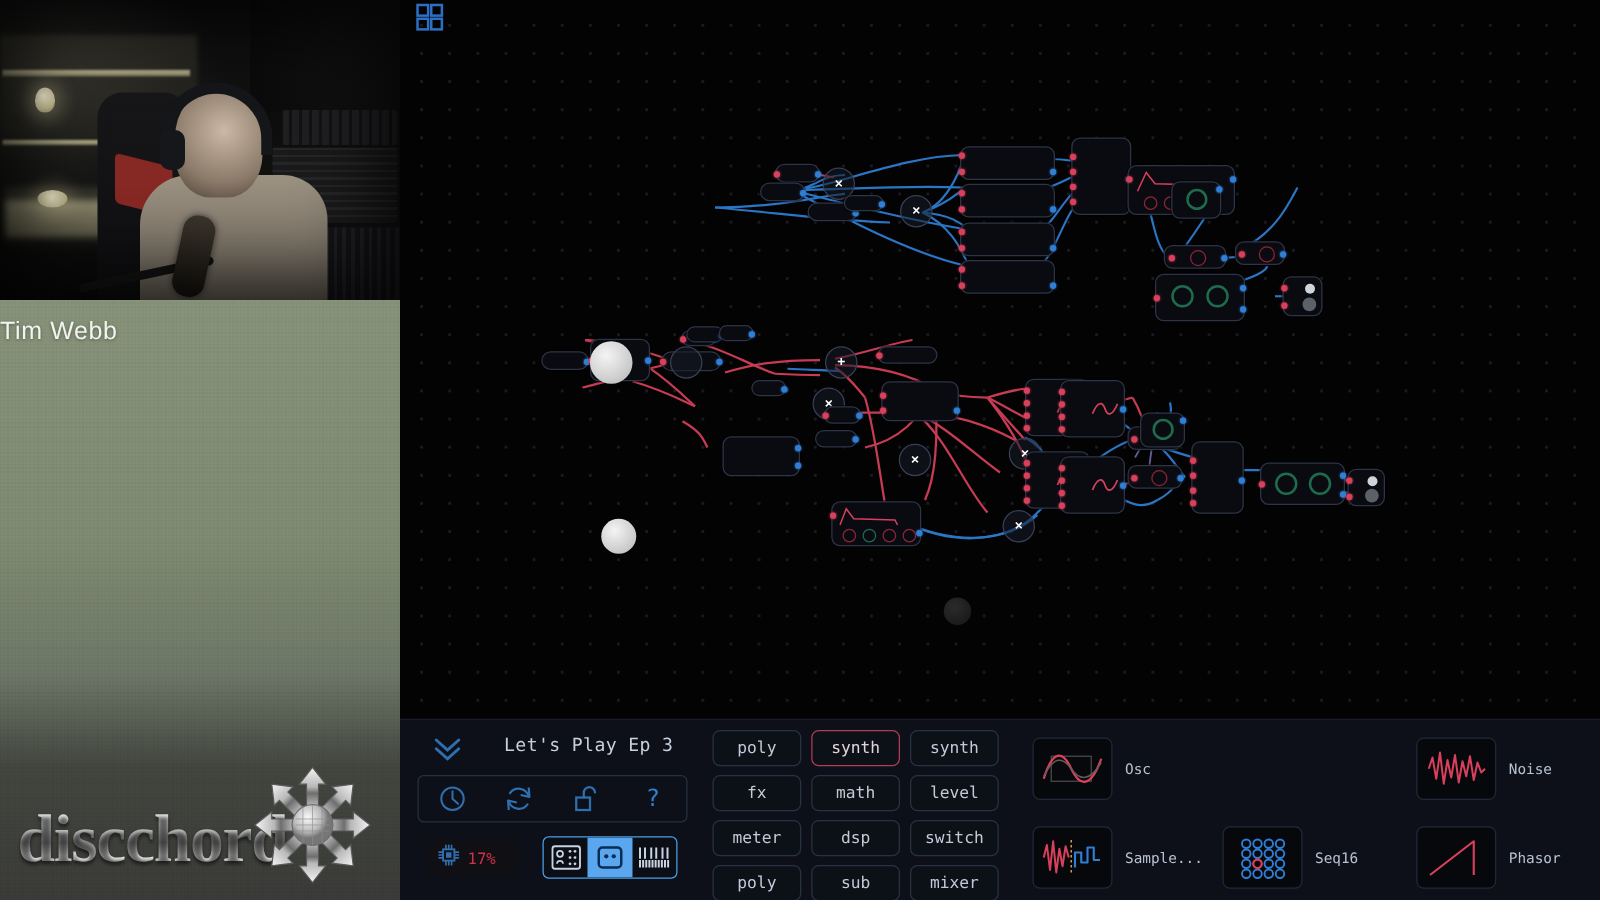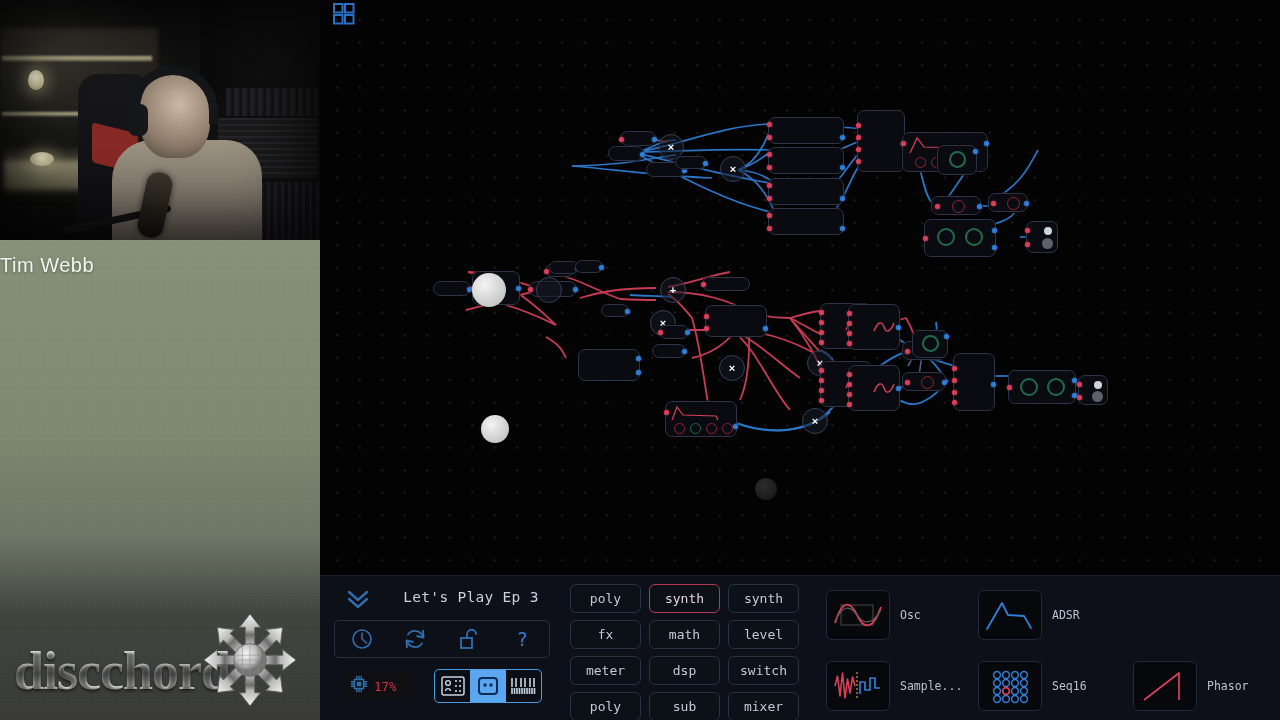--- a/index.html
+++ b/index.html
@@ -689,29 +689,29 @@
         <span class="mod-icon">
           <svg width="52" height="36" viewBox="0 0 52 36">
             <rect x="9" y="8" width="32" height="20" fill="none" stroke="#4a4a4a" stroke-width="1"></rect>
             <path d="M3 26 C10 3 18 3 25 18 C32 33 41 33 49 10" fill="none" stroke="#d8405c" stroke-width="1.8"></path>
             <path d="M3 24 C11 8 18 8 25 18 C32 28 40 28 49 13" fill="none" stroke="#6a5a5a" stroke-width="1.2"></path>
           </svg>
         </span>
         <span class="mod-label">Osc</span>
       </div>
 
-      <div class="mod" style="left:158px;top:14px;">
+
+      <div class="mod" style="left:313px;top:14px;">
         <span class="mod-icon">
           <svg width="52" height="36" viewBox="0 0 52 36">
-            <path d="M3 32 L18 6 L24 18 L40 19 L47 31" fill="none" stroke="#2f7fd6" stroke-width="1.8" stroke-linejoin="round" stroke-linecap="round"></path>
-          </svg>
-        </span>
-        <span class="mod-label">ADSR</span>
-      </div>
-
+            <path d="M4 18 L7 9 L10 26 L13 5 L16 30 L19 11 L22 25 L25 7 L28 29 L31 12 L34 24 L37 8 L40 27 L43 13 L46 21 L49 18" fill="none" stroke="#d8405c" stroke-width="1.6" stroke-linejoin="round"></path>
+          </svg>
+        </span>
+        <span class="mod-label">Noise</span>
+      </div>
 
       <div class="mod" style="left:6px;top:85px;">
         <span class="mod-icon">
           <svg width="52" height="36" viewBox="0 0 52 36">
             <path d="M3 18 L5.5 8 L8 28 L10.5 5 L13 30 L15.5 11 L18 25 L20.5 9 L23 18" fill="none" stroke="#d8405c" stroke-width="1.6" stroke-linejoin="round"></path>
             <path d="M25 4 V32" stroke="#caa040" stroke-width="1.2" stroke-dasharray="2 2"></path>
             <path d="M28 26 L28 14 L33 14 L33 22 L38 22 L38 10 L43 10 L43 20 L48 20" fill="none" stroke="#2f7fd6" stroke-width="1.7" stroke-linejoin="round"></path>
           </svg>
         </span>
         <span class="mod-label">Sample...</span>

